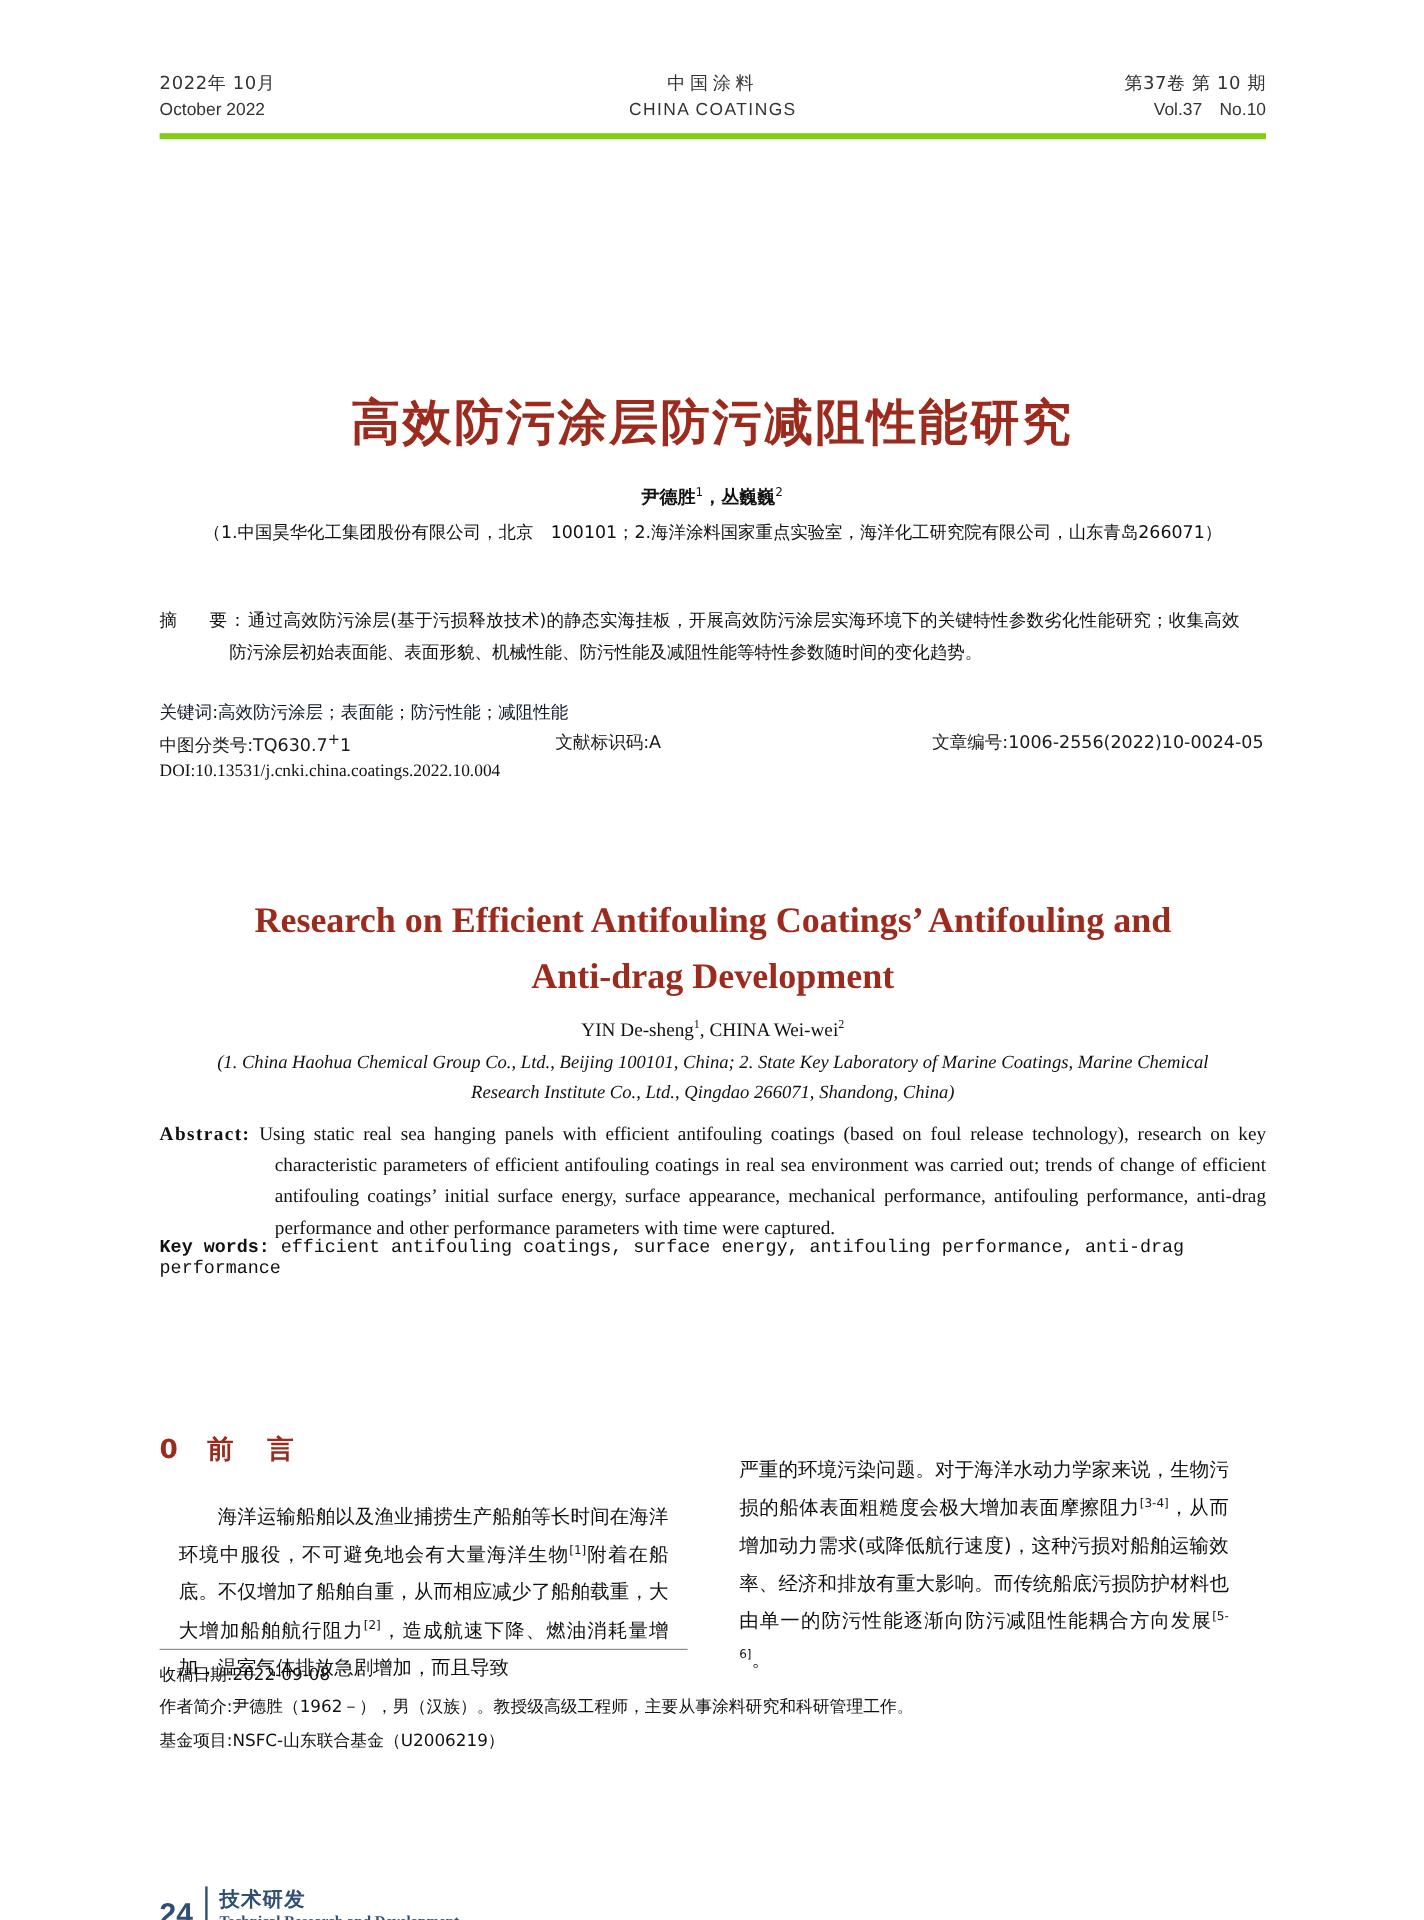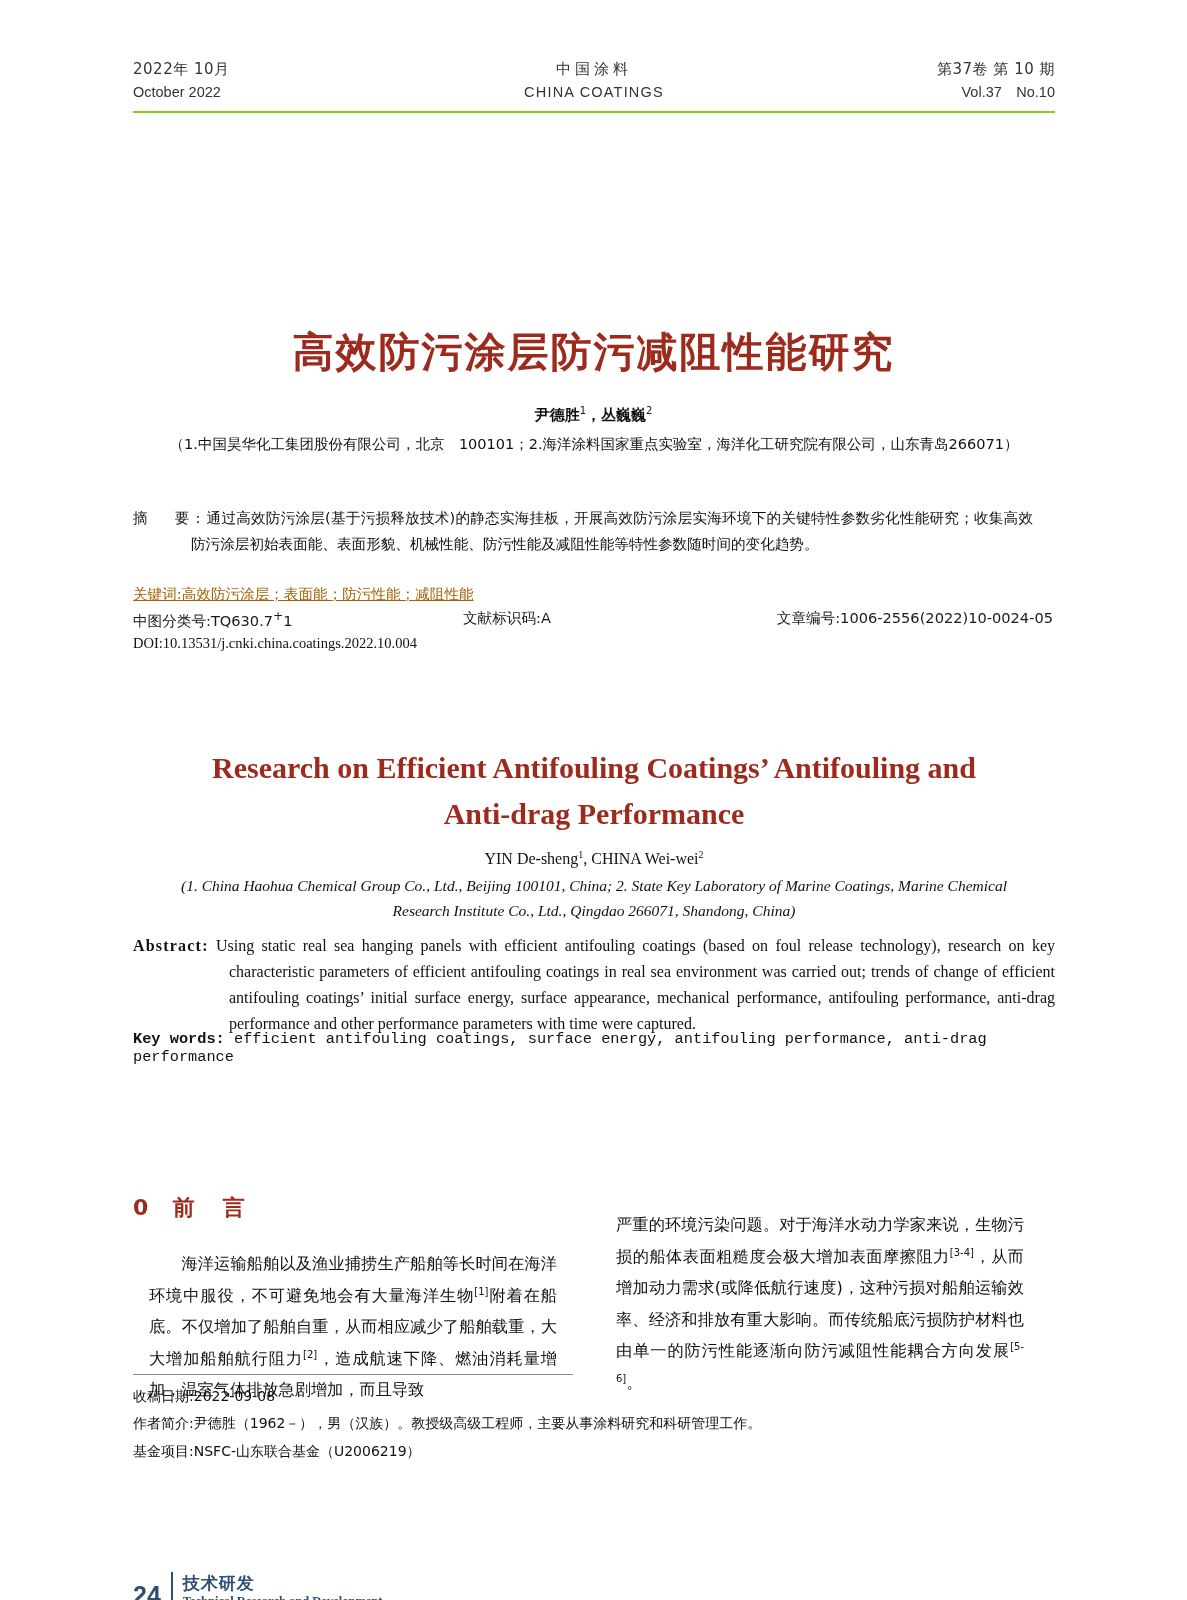--- a/index.html
+++ b/index.html
@@ -27,21 +27,21 @@
     position: absolute;
     left: 133px;
     top: 58px;
     width: 922px;
     display: flex;
     justify-content: space-between;
     align-items: flex-start;
     font-size: 15px;
     color: #333;
     padding-bottom: 7px;
-    border-bottom: 2px solid #84cc16;
+    border-bottom: 5px solid #84cc16;
   }
   .runhead .col { line-height: 1.55; }
   .runhead .col.left { text-align: left; width: 220px;}
   .runhead .col.center { text-align: center; width: 360px; }
   .runhead .col.right { text-align: right; width: 220px; }
   .runhead .cn { font-family: "DejaVu Sans", sans-serif; font-size: 15px; letter-spacing: .5px;}
   .runhead .en { font-family: "Liberation Sans", sans-serif; font-size: 14.5px; }
   .runhead .center .cn { letter-spacing: 4px; }
   .runhead .center .en { letter-spacing: 1.2px; }
 
@@ -92,22 +92,21 @@
   }
   .cn-abs .lbl { letter-spacing: 6px; }
   .cn-abs .first { text-indent: -58px; padding-left: 58px; display: block;}
   .cn-kw {
     position: absolute;
     left: 133px; top: 581px;
     width: 900px;
     font-family: "DejaVu Sans", sans-serif;
     font-size: 14.6px;
     line-height: 1.78;
-    color: #a16207;
-    text-decoration: underline;
+    color: #0f172a;
   }
   .cn-class {
     position: absolute;
     left: 133px; top: 609px;
     width: 922px;
     font-family: "DejaVu Sans", sans-serif;
     font-size: 14.6px;
     display: flex;
   }
   .cn-class .c1 { width: 330px; }
@@ -314,21 +313,21 @@
     </div>
     <div class="c3">
       <span>文章编号:</span><span>1006-2556(2022)10-0024-05</span>
     </div>
   </div>
 
   <div class="doi">DOI:10.13531/j.cnki.china.coatings.2022.10.004</div>
 
   <div class="en-title">
     <div>Research on Efficient Antifouling Coatings’ Antifouling and</div>
-    <div>Anti-drag Performance</div>
+    <div>Anti-drag Development</div>
   </div>
 
   <div class="en-authors">
     <span>YIN De-sheng</span><sup>1</sup><span>, CHINA Wei-wei</span><sup>2</sup>
   </div>
 
   <div class="en-affil">(1. China Haohua Chemical Group Co., Ltd., Beijing 100101, China; 2. State Key Laboratory of Marine Coatings, Marine Chemical Research Institute Co., Ltd., Qingdao 266071, Shandong, China)</div>
 
   <div class="en-abs">
     <p class="lead">

